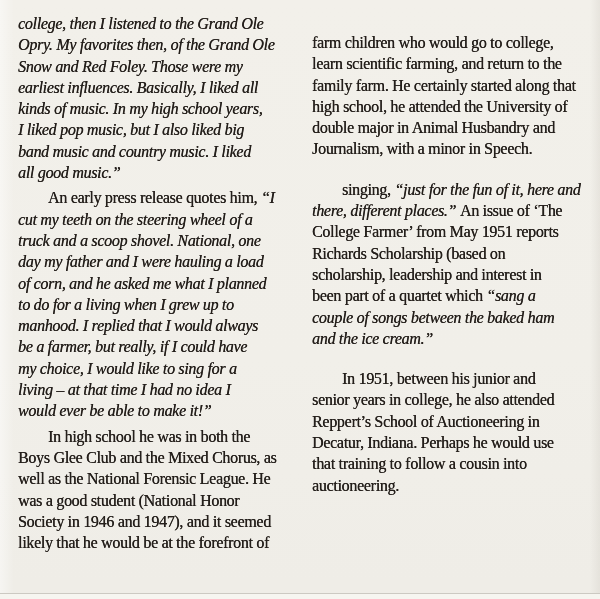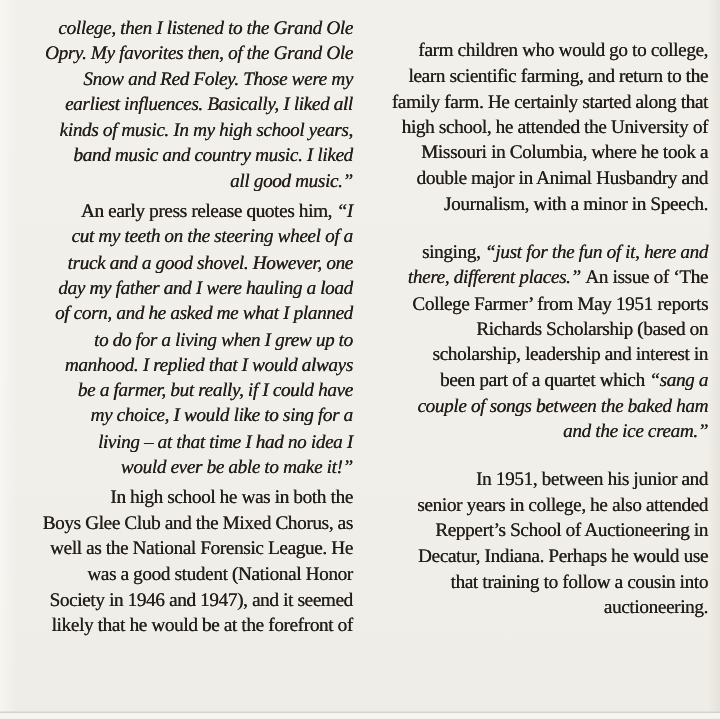--- a/index.html
+++ b/index.html
@@ -49,36 +49,37 @@
     right: 0;
     bottom: 0;
     height: 5px;
     background: #f6f5f0;
     border-top: 1px solid #ccc9c2;
   }
 </style>
 </head>
 <body>
 
-<div class="page" style="background-color: rgb(241, 239, 233); color: rgb(36, 31, 27); text-align: right;">
+<div class="page" style="background-color: rgb(241, 239, 233); color: rgb(36, 31, 27);">
   <div class="text-block">
     <div class="col col-left">
         <div class="para">
           <div class="line"><span class="it">college, then I listened to the Grand Ole</span></div>
           <div class="line"><span class="it">Opry. My favorites then, of the Grand Ole</span></div>
           <div class="line"><span class="it">Snow and Red Foley. Those were my</span></div>
           <div class="line"><span class="it">earliest influences. Basically, I liked all</span></div>
           <div class="line"><span class="it">kinds of music. In my high school years,</span></div>
+          <div class="line"><span class="it">I liked pop music, but I also liked big</span></div>
           <div class="line"><span class="it">band music and country music. I liked</span></div>
           <div class="line"><span class="it">all good music.”</span></div>
         </div>
         <div class="para indent">
           <div class="line"><span class="rm">An early press release quotes him, </span><span class="it">“I</span></div>
           <div class="line"><span class="it">cut my teeth on the steering wheel of a</span></div>
-          <div class="line"><span class="it">truck and a good shovel. However, one</span></div>
+          <div class="line"><span class="it">truck and a scoop shovel. National, one</span></div>
           <div class="line"><span class="it">day my father and I were hauling a load</span></div>
           <div class="line"><span class="it">of corn, and he asked me what I planned</span></div>
           <div class="line"><span class="it">to do for a living when I grew up to</span></div>
           <div class="line"><span class="it">manhood. I replied that I would always</span></div>
           <div class="line"><span class="it">be a farmer, but really, if I could have</span></div>
           <div class="line"><span class="it">my choice, I would like to sing for a</span></div>
           <div class="line"><span class="it">living – at that time I had no idea I</span></div>
           <div class="line"><span class="it">would ever be able to make it!”</span></div>
         </div>
         <div class="para indent">
@@ -89,21 +90,20 @@
           <div class="line"><span class="rm">Society in 1946 and 1947), and it seemed</span></div>
           <div class="line"><span class="rm">likely that he would be at the forefront of</span></div>
         </div>
       </div>
     <div class="col col-right">
         <div class="para">
           <div class="line"><span class="rm">farm children who would go to college,</span></div>
           <div class="line"><span class="rm">learn scientific farming, and return to the</span></div>
           <div class="line"><span class="rm">family farm. He certainly started along that</span></div>
           <div class="line"><span class="rm">high school, he attended the University of</span></div>
-          <div class="line"><span class="rm">Missouri in Columbia, where he took a</span></div>
           <div class="line"><span class="rm">double major in Animal Husbandry and</span></div>
           <div class="line"><span class="rm">Journalism, with a minor in Speech.</span></div>
         </div>
         <div class="para indent">
           <div class="line"><span class="rm">singing, </span><span class="it">“just for the fun of it, here and</span></div>
           <div class="line"><span class="it">there, different places.” </span><span class="rm">An issue of ‘The</span></div>
           <div class="line"><span class="rm">College Farmer’ from May 1951 reports</span></div>
           <div class="line"><span class="rm">Richards Scholarship (based on</span></div>
           <div class="line"><span class="rm">scholarship, leadership and interest in</span></div>
           <div class="line"><span class="rm">been part of a quartet which </span><span class="it">“sang a</span></div>

